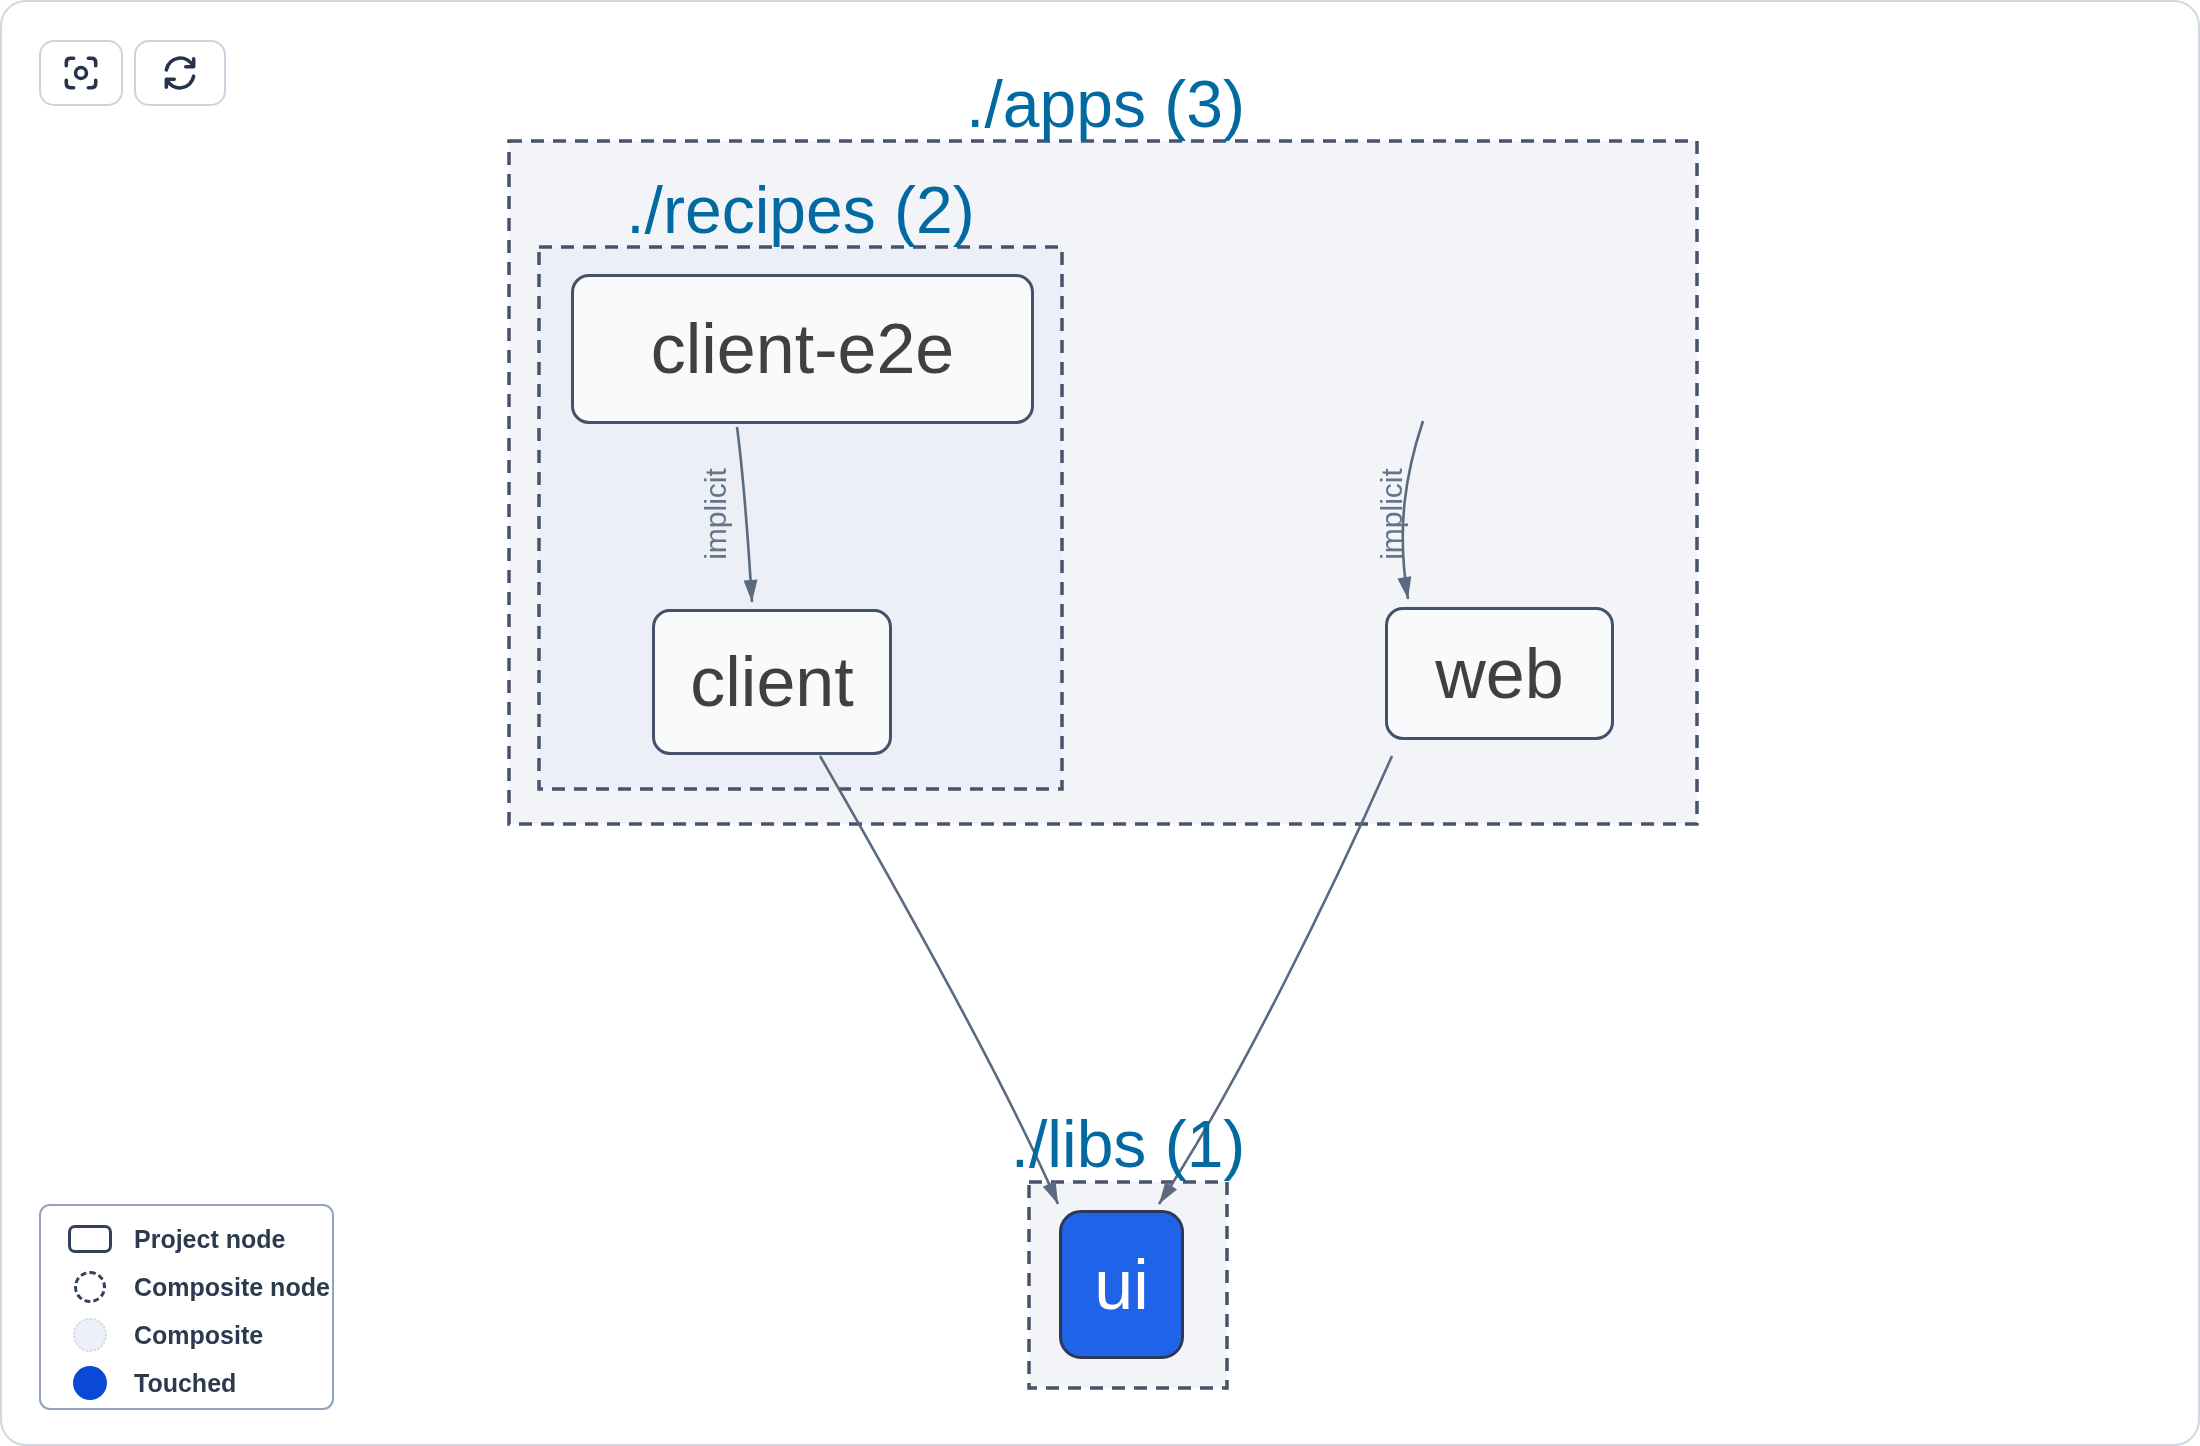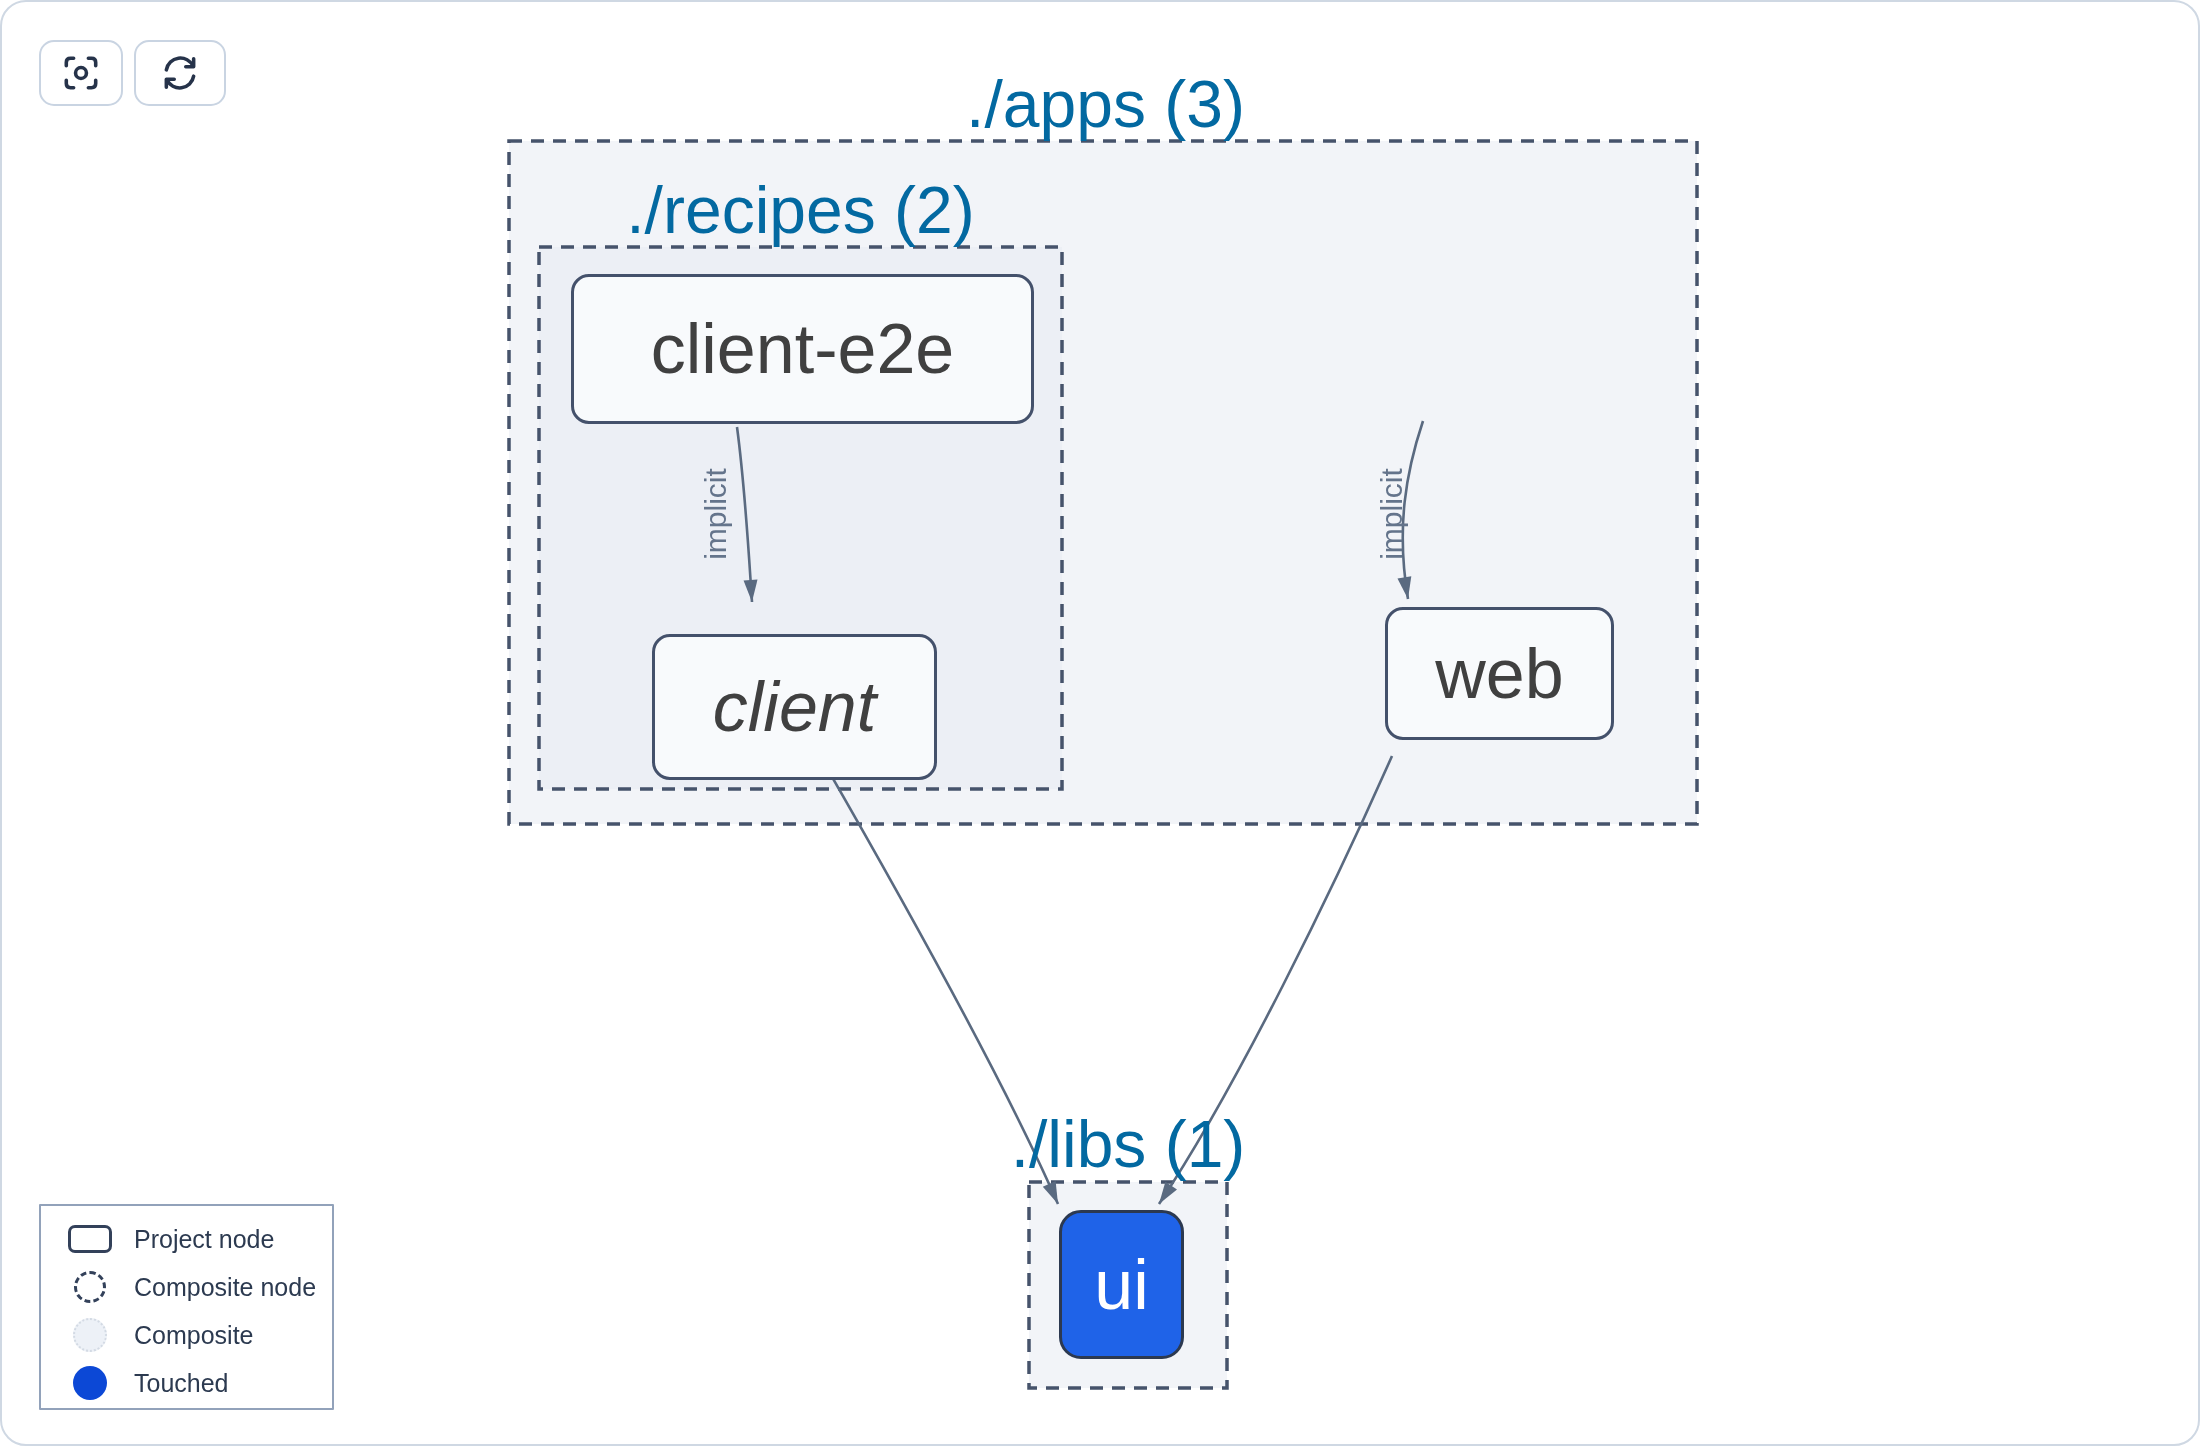--- a/index.html
+++ b/index.html
@@ -30,30 +30,30 @@
     position:absolute;z-index:4;box-sizing:border-box;
     background:#f8fafc;border:3px solid #44516b;border-radius:18px;
     display:flex;align-items:center;justify-content:center;
     font-size:70px;color:#404040;cursor:pointer;
   }
   .node.touched{
     background:#1f63e8;color:#ffffff;border-color:#2c3950;border-radius:22px;
   }
   #node-client-e2e{left:569px;top:272px;width:463px;height:150px;}
   #node-web-e2e{left:1263px;top:270px;width:403px;height:148px;}
-  #node-client{left:650px;top:632px;width:285px;height:146px;font-style:italic;}
+  #node-client{left:650px;top:607px;width:240px;height:146px;}
   #node-web{left:1383px;top:605px;width:229px;height:133px;}
   #node-ui{left:1057px;top:1208px;width:125px;height:149px;}
   #title-apps{left:507px;width:1193px;top:60px;}
   #title-recipes{left:537px;width:523px;top:166px;}
   #title-libs{left:927px;width:398px;top:1100px;}
   .legend{
     position:absolute;left:37px;top:1202px;width:295px;height:206px;z-index:5;
-    background:#ffffff;border:2px solid #92a2ba;border-radius:1px;
-    box-sizing:border-box;padding:9px 0 0 25px;
+    background:#ffffff;border:2px solid #92a2ba;border-radius:11px;
+    box-sizing:border-box;padding:9px 0 0 25px;font-weight:bold;
   }
   .legend-row{height:48px;display:flex;align-items:center;}
   .legend-swatch-box{width:48px;display:flex;align-items:center;justify-content:center;}
   .legend-label{margin-left:20px;font-size:25px;color:#2c3a50;}
   .sw-project{width:44px;height:28px;border:3px solid #33415a;border-radius:7px;background:#fff;box-sizing:border-box;}
   .sw-composite{width:32px;height:32px;border:3px dashed #33415a;border-radius:50%;box-sizing:border-box;}
   .sw-affected{width:34px;height:34px;border:2px dotted #d3dae4;background:#edf1f7;border-radius:50%;box-sizing:border-box;}
   .sw-touched{width:34px;height:34px;background:#0c48d6;border-radius:50%;}
   .edge-label{font-size:30px;fill:#64748b;}
 </style>

